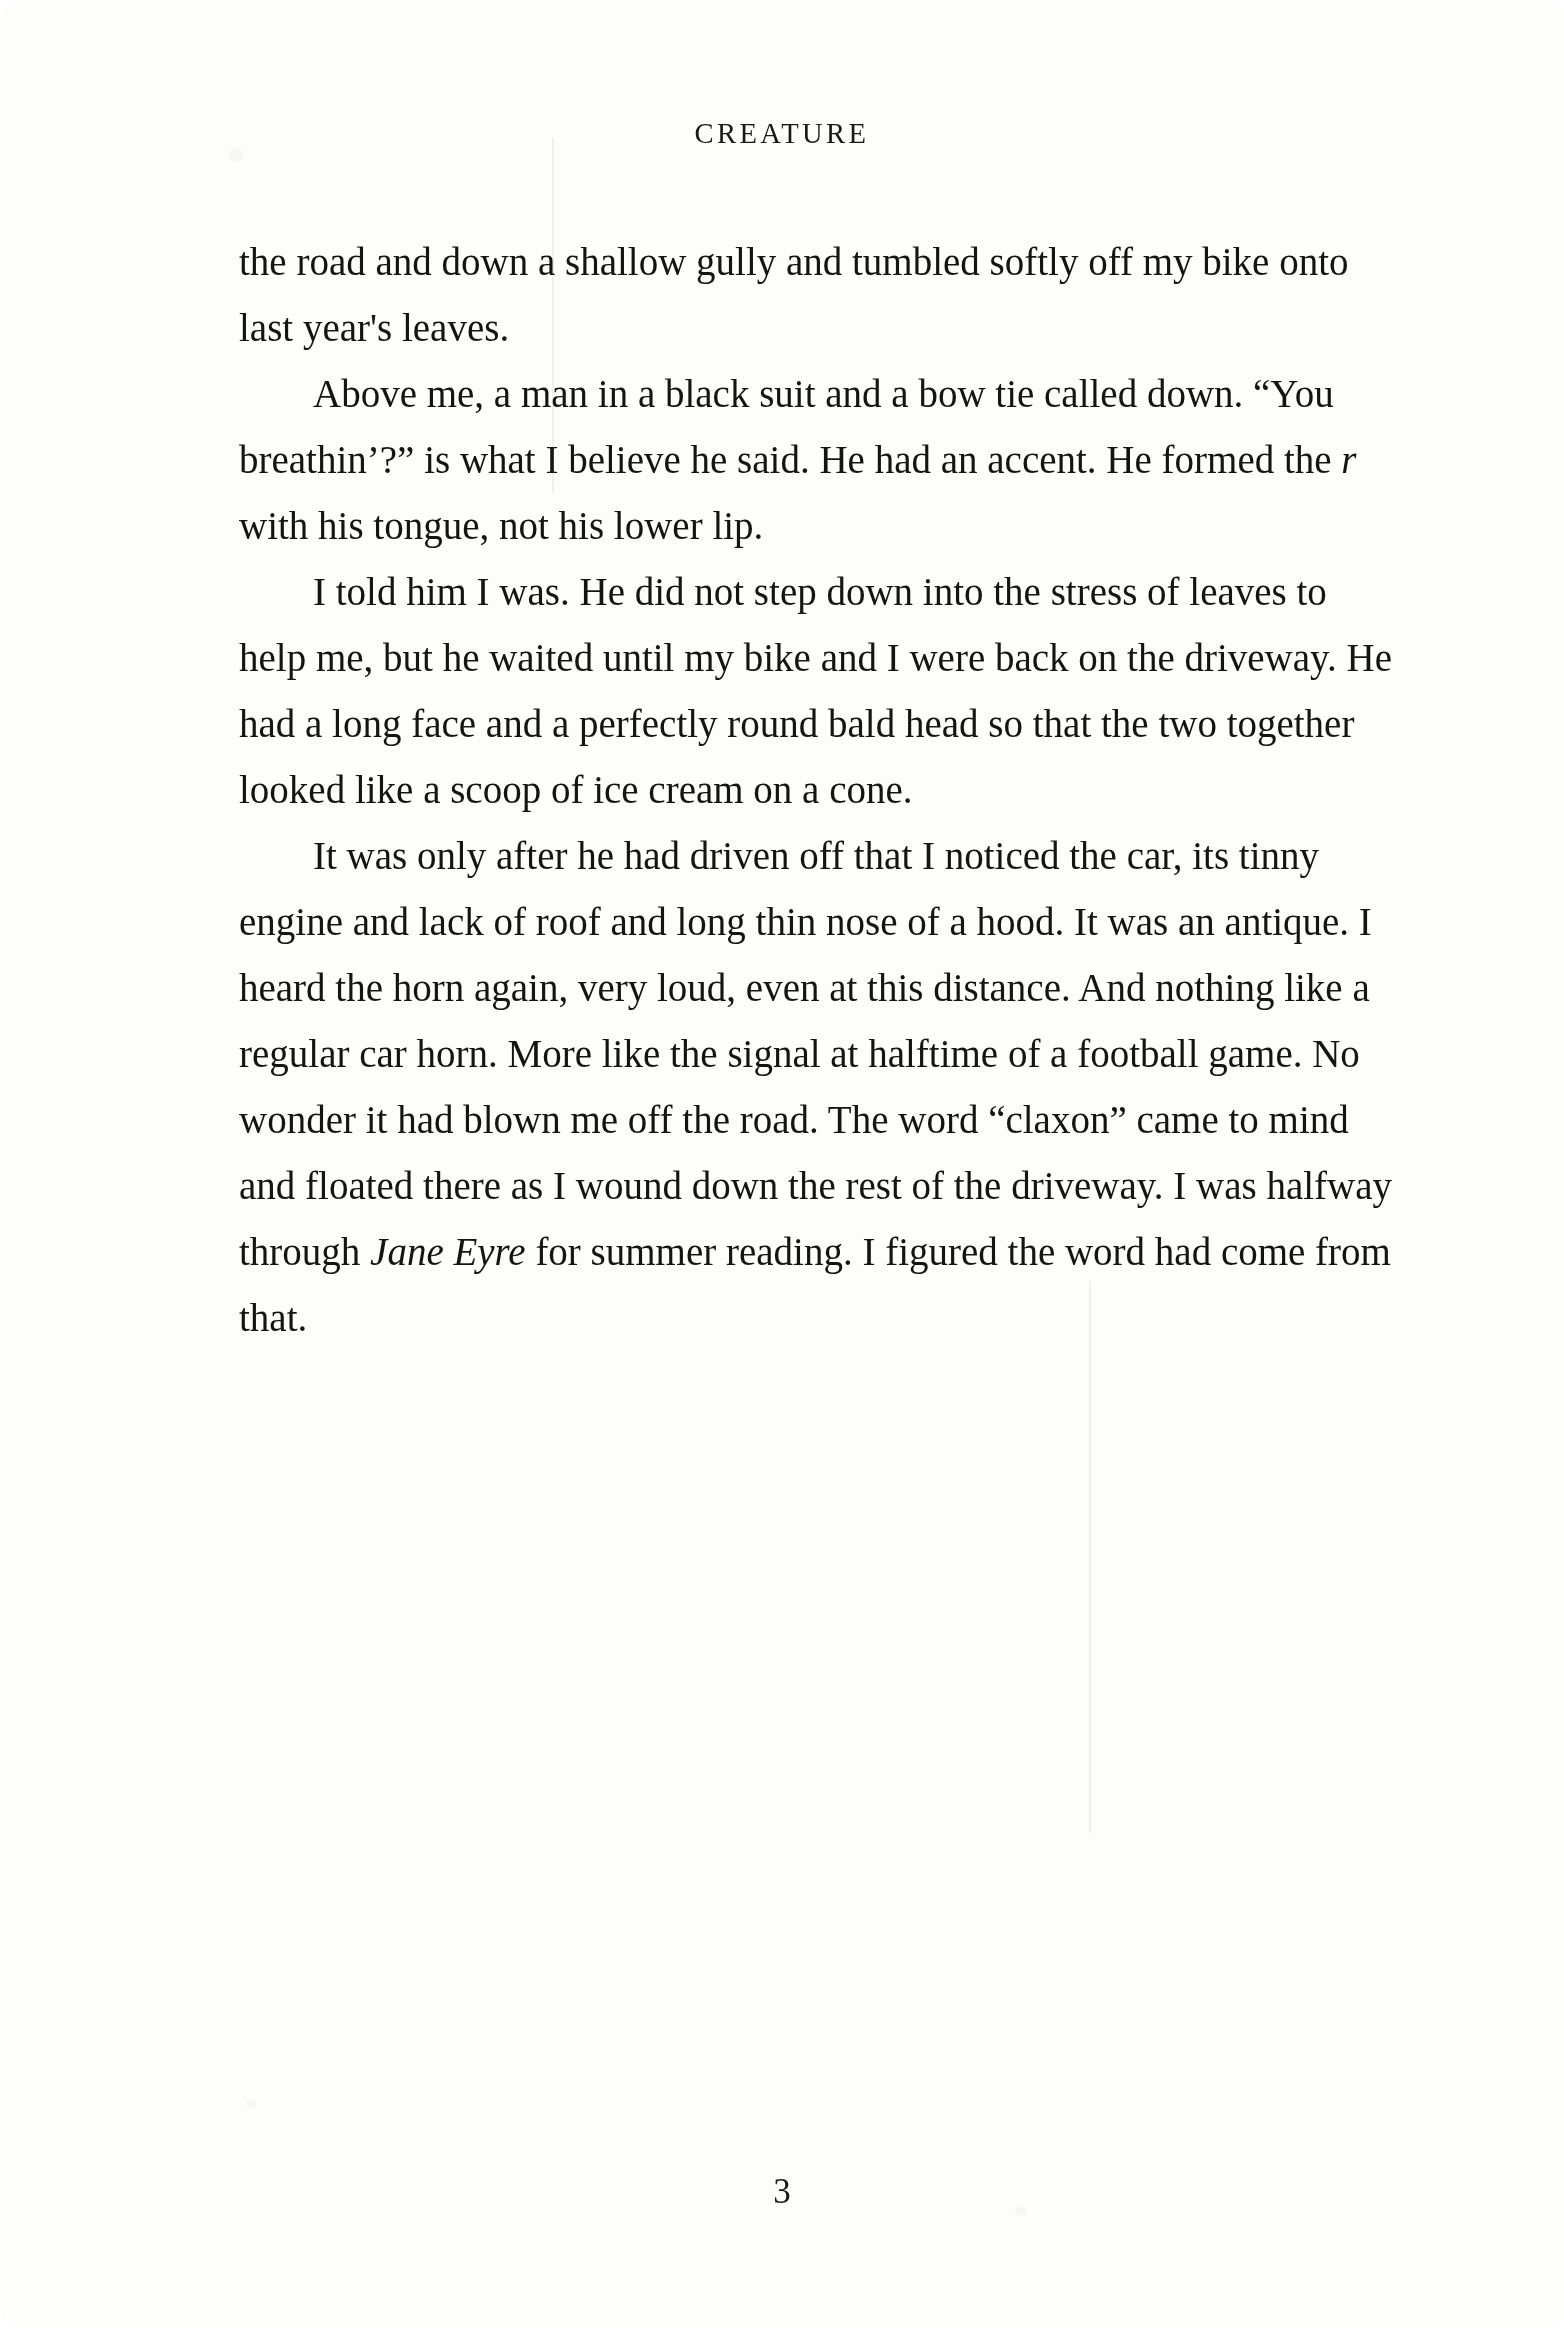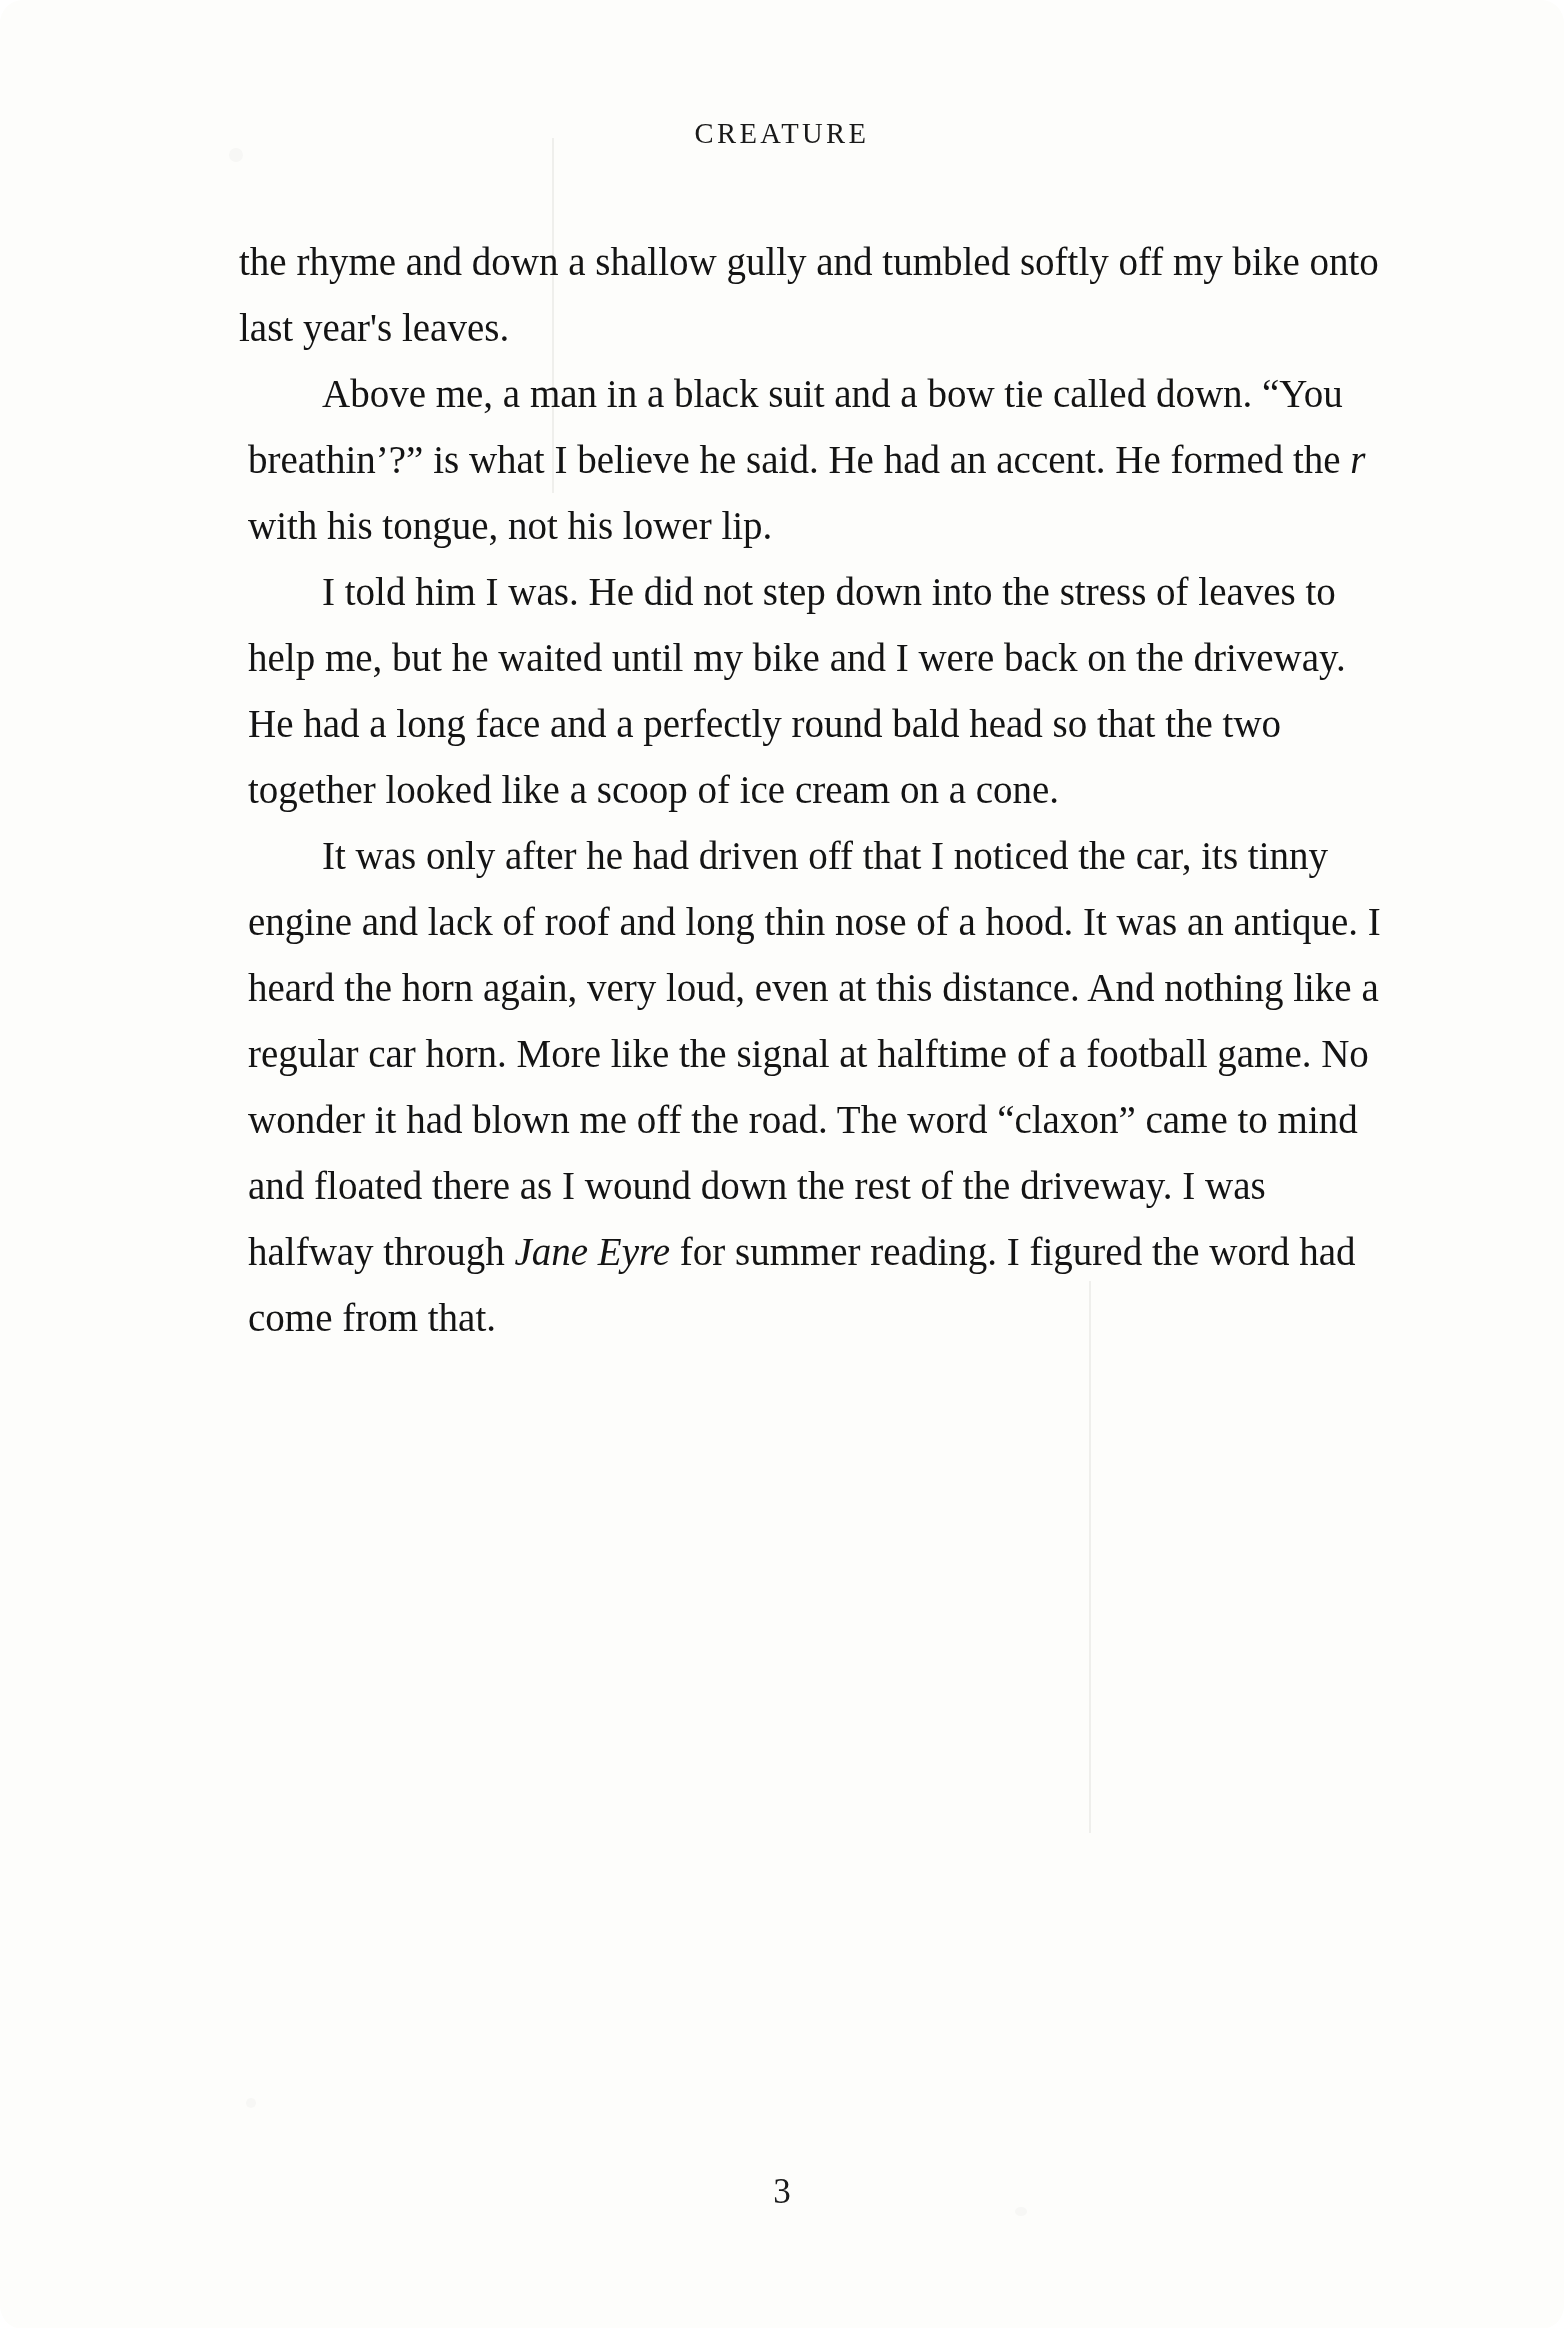--- a/index.html
+++ b/index.html
@@ -47,21 +47,20 @@
     text-justify: inter-word;
     color: #141414;
     -webkit-hyphens: none;
     hyphens: none;
   }
   .text-block p {
     margin: 0;
   }
   .text-block p.indent {
     text-indent: 74px;
-    margin-left: 9px;
   }
   .text-block p.last-line-left {
     text-align: left;
   }
   .text-block p em {
     font-style: italic;
   }
   .folio {
     position: absolute;
     top: 2172px;
@@ -91,21 +90,21 @@
 
   <div class="hairline" style="top:138px; left:552px; width:2px; height:355px;"></div>
   <div class="hairline" style="top:1281px; left:1089px; width:2px; height:552px;"></div>
   <div class="smudge" style="top:148px; left:229px; width:13.8px; height:13.8px;"></div>
   <div class="smudge" style="top:2098px; left:246px; width:9.9px; height:9.9px;"></div>
   <div class="smudge" style="top:2207px; left:1015px; width:11.8px; height:8.9px;"></div>
 
   <div class="running-head">Creature</div>
 
   <div class="text-block">
-    <p class="last-line-left">the rhyme and down a shallow gully and tumbled softly off my bike onto last year's leaves.</p>
+    <p class="last-line-left">the road and down a shallow gully and tumbled softly off my bike onto last year's leaves.</p>
     <p class="indent last-line-left">Above me, a man in a black suit and a bow tie called down. “You breathin’?” is what I believe he said. He had an accent. He formed the <em>r</em> with his tongue, not his lower lip.</p>
     <p class="indent last-line-left">I told him I was. He did not step down into the stress of leaves to help me, but he waited until my bike and I were back on the driveway. He had a long face and a perfectly round bald head so that the two together looked like a scoop of ice cream on a cone.</p>
     <p class="indent last-line-left">It was only after he had driven off that I noticed the car, its tinny engine and lack of roof and long thin nose of a hood. It was an antique. I heard the horn again, very loud, even at this distance. And nothing like a regular car horn. More like the signal at halftime of a football game. No wonder it had blown me off the road. The word “claxon” came to mind and floated there as I wound down the rest of the driveway. I was halfway through <em>Jane Eyre</em> for summer reading. I figured the word had come from that.</p>
   </div>
 
   <div class="folio">3</div>
 </div>
 
 
 </body></html>

